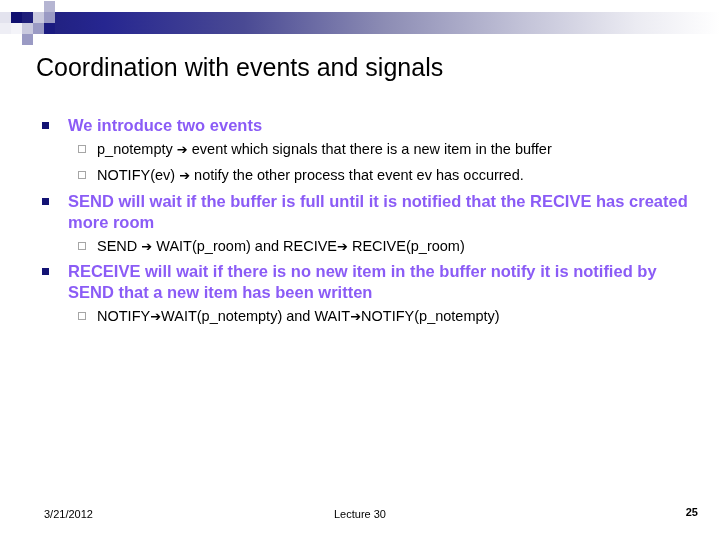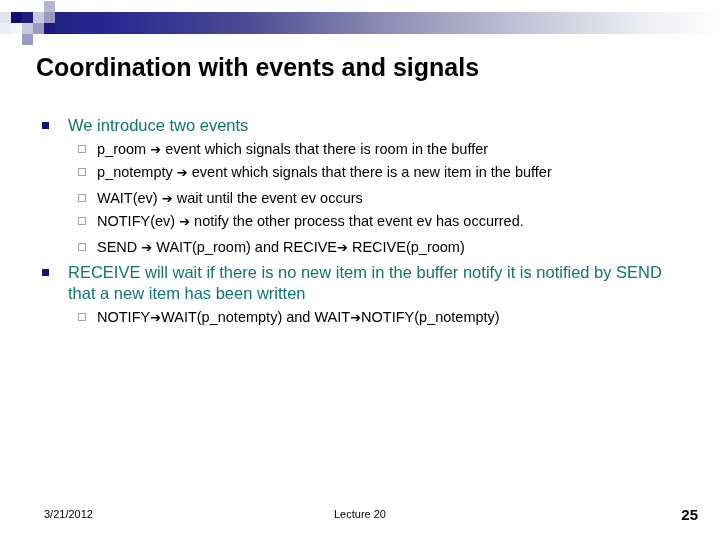--- a/index.html
+++ b/index.html
@@ -38,40 +38,40 @@
 
   
   .slide-title {
     position: absolute;
     left: 36px;
     top: 52px;
     width: 650px;
     font-size: 25px;
     line-height: 30px;
     color: #000000;
-    font-weight: bold;
+    font-weight: normal;
     letter-spacing: 0px;
   }
 
   
   .body-area {
     position: absolute;
     left: 40px;
     top: 115px;
     width: 648px;
   }
 
   .lvl1 {
     position: relative;
     padding-left: 28px;
     font-size: 16.5px;
-    font-weight: normal;
+    font-weight: bold;
     line-height: 21px;
     margin: 0 0 3px 0;
-    color: #0f766e;
+    color: #8b5cf6;
   }
   .lvl1 .bullet-sq {
     position: absolute;
     left: 2px;
     top: 7px;
     width: 7px;
     height: 7px;
     background: #131374;
   }
 
@@ -124,21 +124,21 @@
     top: 0;
     width: 720px;
     text-align: center;
     font-size: 11px;
     color: #000000;
   }
   .footer-page {
     position: absolute;
     right: 22px;
     top: -2px;
-    font-size: 15px;
+    font-size: 11px;
     font-weight: bold;
     color: #000000;
   }
 </style>
 </head>
 <body>
 
 <div class="header-deco">
   <div class="grad-bar"></div>
   <div class="sq" style="left:0px;  top:12px; width:11px; height:11px; background:#e3e3ee;"></div>
@@ -158,40 +158,36 @@
 
 <div class="body-area">
 
   <div class="grp">
     <div class="lvl1">
       <span class="bullet-sq"></span>
       <span>We introduce two events</span>
     </div>
     <div class="lvl2">
       <span class="bullet-hollow"></span>
-      <span>p_room </span><span class="arrow">➔</span><span> event which signals that there is room in the buffer</span>
-    </div>
-    <div class="lvl2">
-      <span class="bullet-hollow"></span>
       <span>p_notempty </span><span class="arrow">➔</span><span> event which signals that there is a new item in the buffer</span>
     </div>
   </div>
 
   <div class="grp">
     <div class="lvl2">
       <span class="bullet-hollow"></span>
-      <span>WAIT(ev) </span><span class="arrow">➔</span><span> wait until the event ev occurs</span>
-    </div>
-    <div class="lvl2">
-      <span class="bullet-hollow"></span>
       <span>NOTIFY(ev) </span><span class="arrow">➔</span><span> notify the other process that event ev has occurred.</span>
     </div>
   </div>
 
   <div class="grp-tight">
+    <div class="lvl1">
+      <span class="bullet-sq"></span>
+      <span>SEND will wait if the buffer is full until it is notified that the RECIVE has created more room</span>
+    </div>
     <div class="lvl2">
       <span class="bullet-hollow"></span>
       <span>SEND </span><span class="arrow">➔</span><span> WAIT(p_room) and RECIVE</span><span class="arrow">➔</span><span> RECIVE(p_room)</span>
     </div>
   </div>
 
   <div class="grp-tight">
     <div class="lvl1">
       <span class="bullet-sq"></span>
       <span>RECEIVE will wait if there is no new item in the buffer notify it is notified by SEND that a new item has been written</span>
@@ -199,15 +195,15 @@
     <div class="lvl2">
       <span class="bullet-hollow"></span>
       <span>NOTIFY</span><span class="arrow">➔</span><span>WAIT(p_notempty) and WAIT</span><span class="arrow">➔</span><span>NOTIFY(p_notempty)</span>
     </div>
   </div>
 
 </div>
 
 <div class="footer">
   <div class="footer-date">3/21/2012</div>
-  <div class="footer-center">Lecture 20</div>
+  <div class="footer-center">Lecture 30</div>
   <div class="footer-page">25</div>
 </div>
 
 </body></html>

